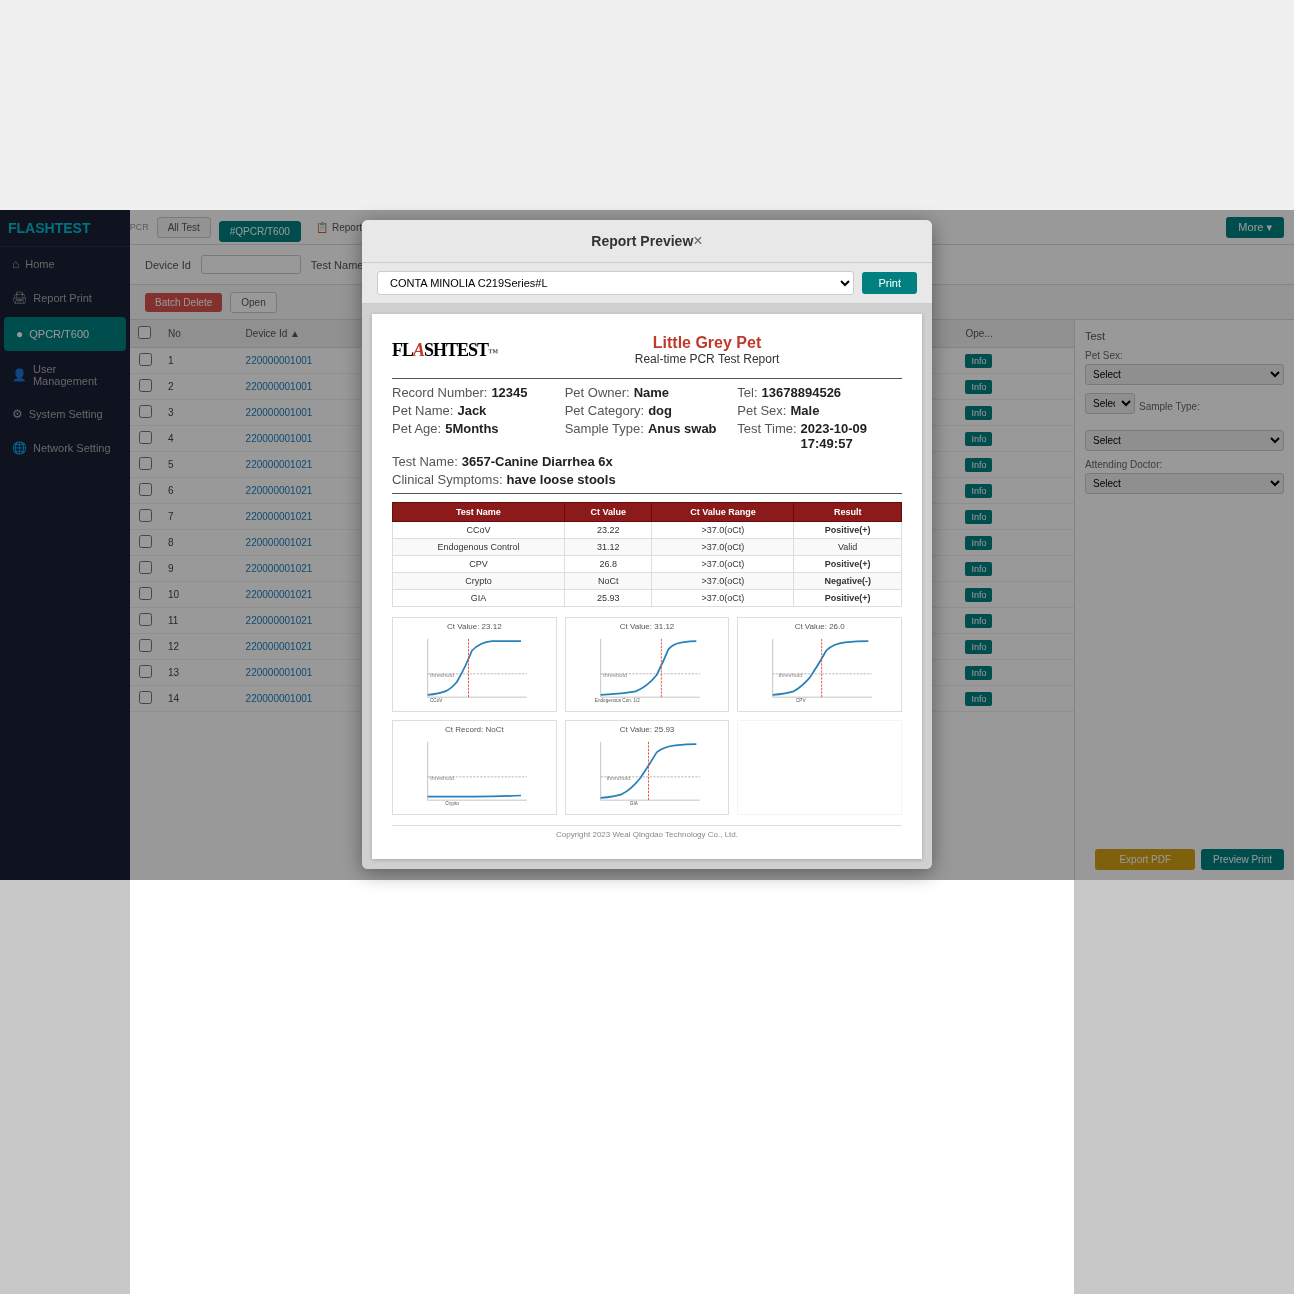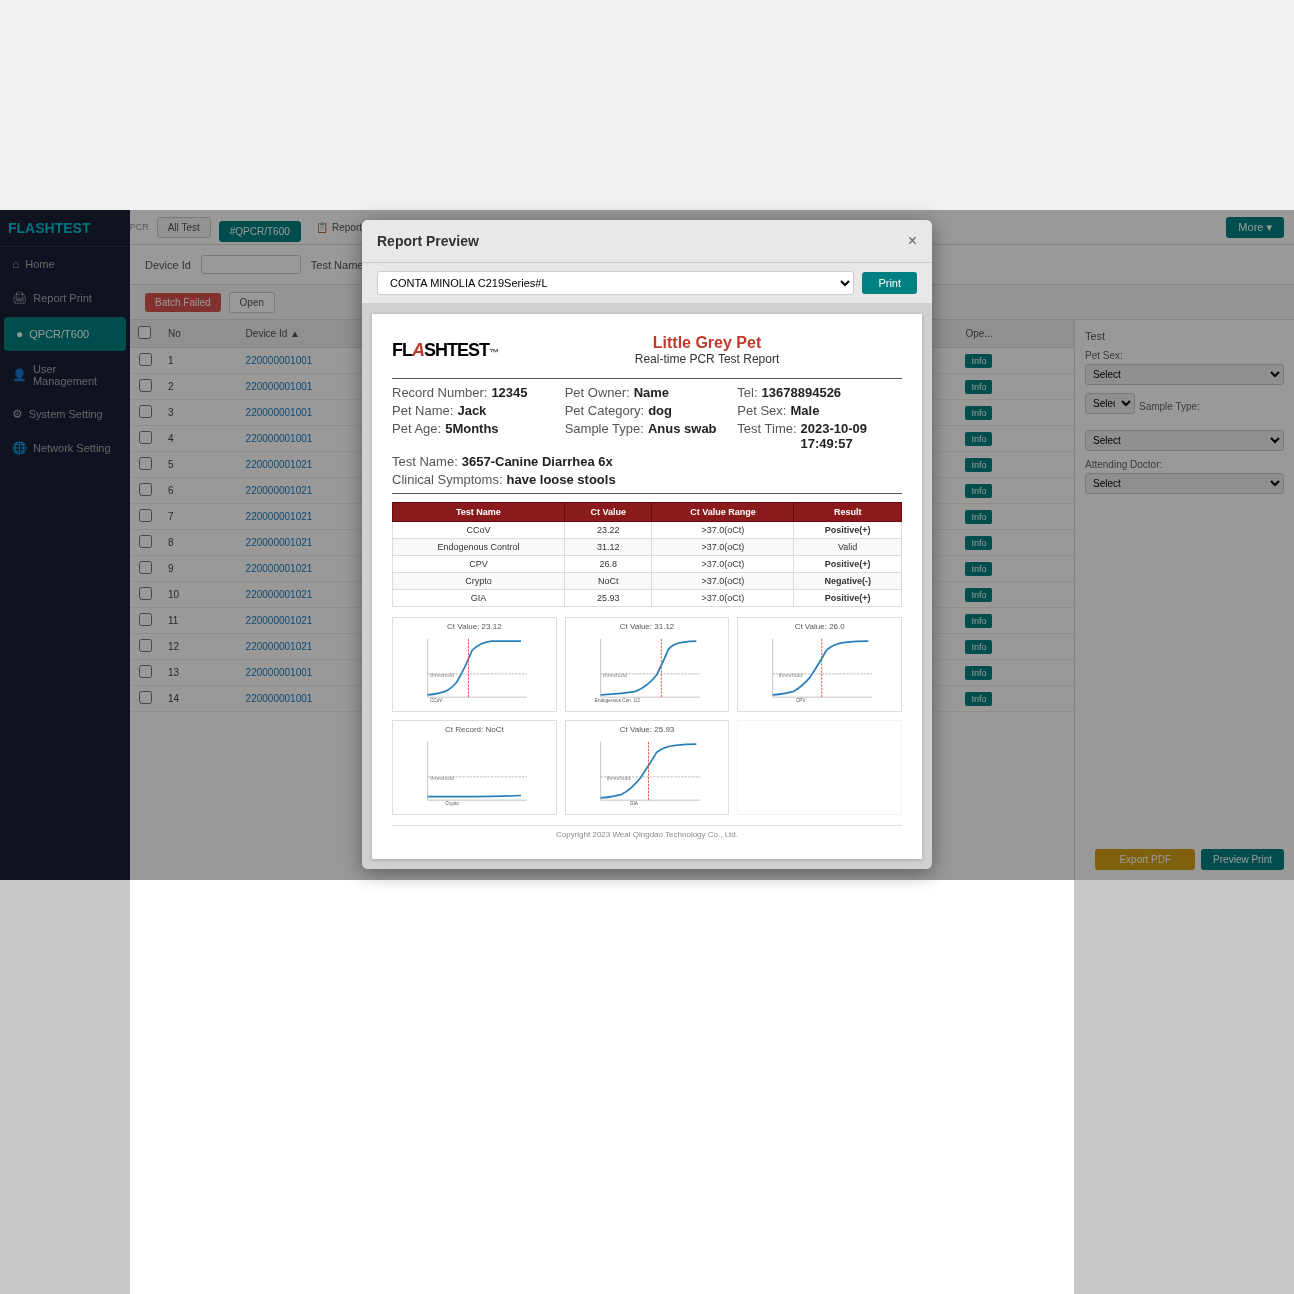--- a/index.html
+++ b/index.html
@@ -282,21 +282,21 @@
       overflow: hidden;
       box-shadow: 0 4px 20px rgba(0,0,0,0.4);
       display: flex;
       flex-direction: column;
     }
     .modal-header {
       background: #e8e8e8;
       padding: 12px 15px;
       display: flex;
       align-items: center;
-      justify-content: space-between;
+      justify-content: center;
       border-bottom: 1px solid #ccc;
     }
     .modal-title {
       font-size: 14px;
       font-weight: bold;
       color: #333;
     }
     .modal-close {
       cursor: pointer;
       font-size: 16px;
@@ -491,21 +491,21 @@
   <input type="text" style="padding: 3px 6px; font-size: 10px; border: 1px solid rgb(204, 204, 204); border-radius: 3px; width: 100px;">
   <span class="test-name-label">Test Name</span>
   <select class="select-box">
     <option>Select</option>
   </select>
   <button class="search-btn">Search</button>
   <button class="reset-btn">Reset</button>
 </div>
 
 <div class="action-row">
-  <button class="batch-delete-btn">Batch Failed</button>
+  <button class="batch-delete-btn">Batch Delete</button>
   <button class="open-btn">Open</button>
 </div>
 
 <div class="data-table" style="right:220px;">
   <table>
     <thead>
       <tr>
         <th><input type="checkbox" style=""></th>
         <th>No</th>
         <th>Device Id ▲</th>
@@ -684,21 +684,21 @@
         <option>CONTA MINOLIA C219Series#L</option>
       </select>
       <button class="print-btn">Print</button>
     </div>
 
     <div class="modal-body">
       <div class="report-page">
 
         <div class="report-header">
           <div style="width:120px;">
-            <div style="font-size:18px;font-weight:900;font-family:Liberation Sans, sans-serif;letter-spacing:-1px;">
+            <div style="font-size:18px;font-weight:900;font-family:Liberation Serif, serif;letter-spacing:-1px;">
               FL<span style="font-style:italic;color:#c0392b;">A</span>SHTEST<span style="font-size:10px;color:#555;">™</span>
             </div>
           </div>
           <div class="report-title-block">
             <div class="report-pet-name">Little Grey Pet</div>
             <div class="report-subtitle">Real-time PCR Test Report</div>
           </div>
         </div>
 
         <div style="border-top:1.5px solid #555;border-bottom:1.5px solid #555;padding:6px 0;margin-bottom:8px;font-size:13px;">

